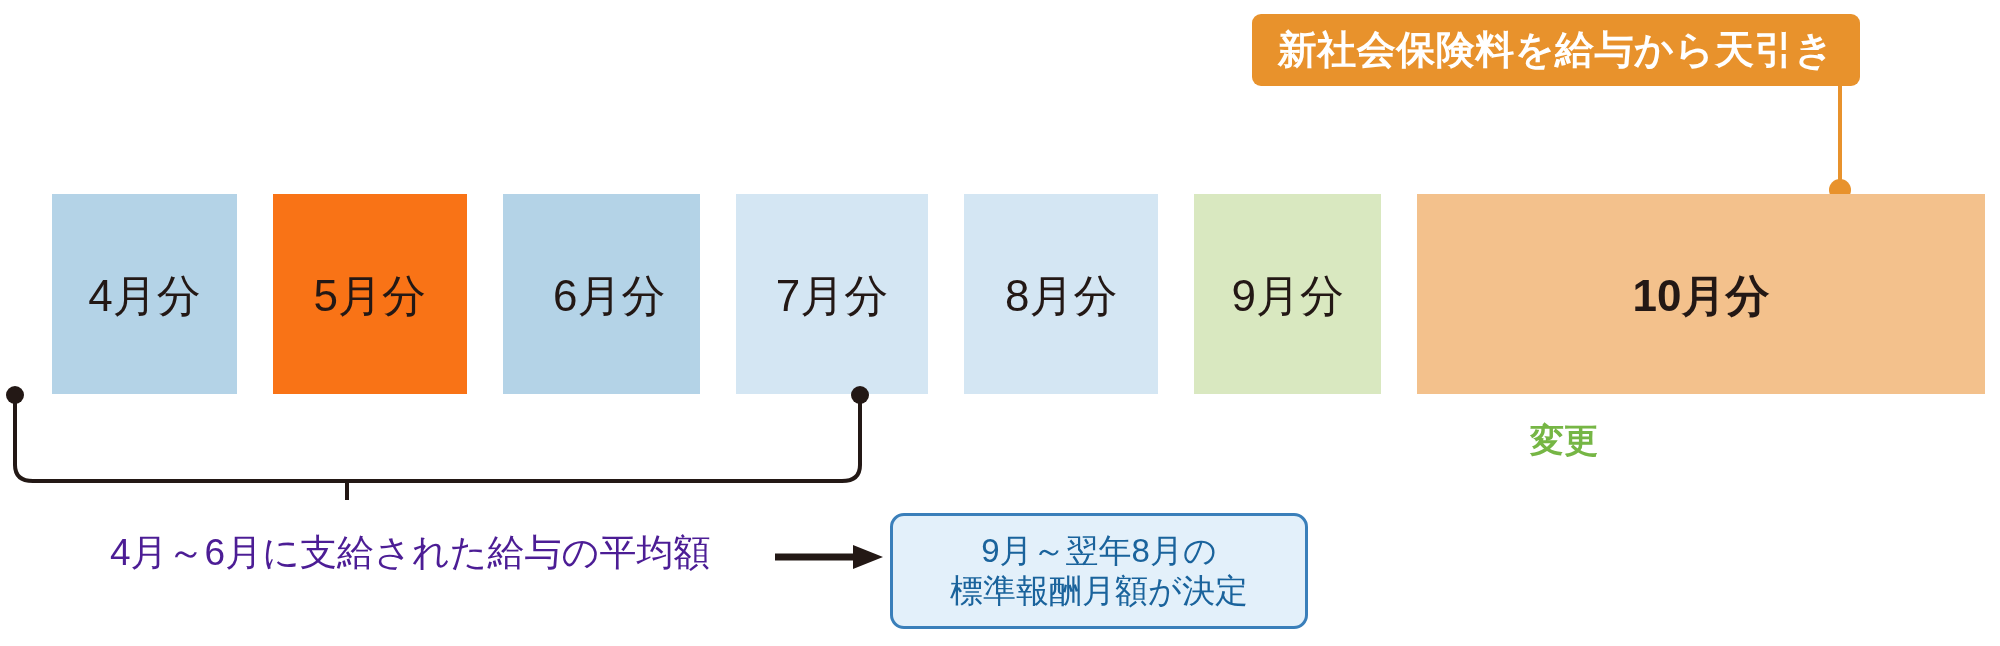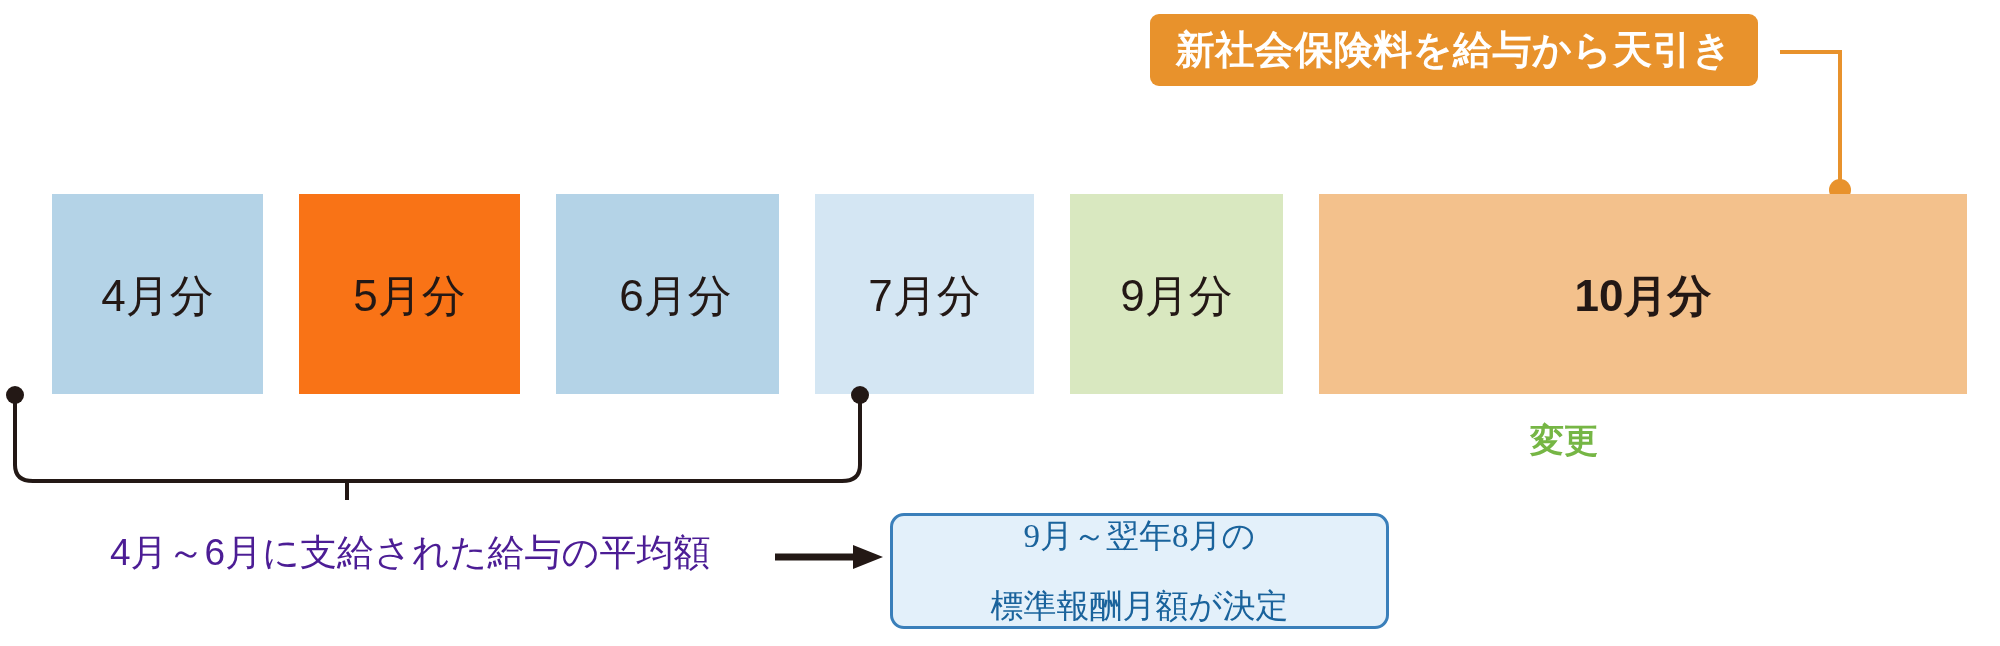--- a/index.html
+++ b/index.html
@@ -17,21 +17,21 @@
   #stage {
     position: relative;
     width: 2000px;
     height: 646px;
     background: #ffffff;
   }
 
   
   .banner {
     position: absolute;
-    left: 1150px;
+    left: 1252px;
     top: 14px;
     width: 608px;
     height: 72px;
     background: #e8922c;
     border-radius: 9px;
     display: flex;
     align-items: center;
     justify-content: center;
     box-sizing: border-box;
   }
@@ -110,31 +110,30 @@
     top: 541px;
     width: 110px;
     height: 32px;
   }
 
   
   .result-box {
     position: absolute;
     left: 890px;
     top: 513px;
-    width: 499px;
+    width: 418px;
     height: 116px;
     background: #e3f0fa;
     border: 3px solid #3a7fba;
     border-radius: 14px;
     box-sizing: border-box;
     display: flex;
     flex-direction: column;
     align-items: center;
-    justify-content: space-between;
-    font-family: Liberation Serif, serif;
+    justify-content: center;
   }
   .result-line {
     font-size: 33px;
     color: #1a639c;
     line-height: 1.22;
     white-space: nowrap;
   }
 
   
   .green-note {
@@ -177,20 +176,23 @@
     </div>
 
     <div class="month-cell" style="width:223px;background:#b4d3e7;padding-left:16px;">
       <span class="month-label">6月分</span>
     </div>
 
     <div class="month-cell" style="width:219px;background:#d4e6f3;">
       <span class="month-label">7月分</span>
     </div>
 
+    <div class="month-cell" style="width:222px;background:#d4e6f3;">
+      <span class="month-label">8月分</span>
+    </div>
 
     <div class="month-cell" style="width:213px;background:#d9e8c0;">
       <span class="month-label">9月分</span>
     </div>
 
     <div class="month-cell" style="width:648px;background:#f3c18c;">
       <span class="month-label bold">10月分</span>
     </div>
 
   </div>

